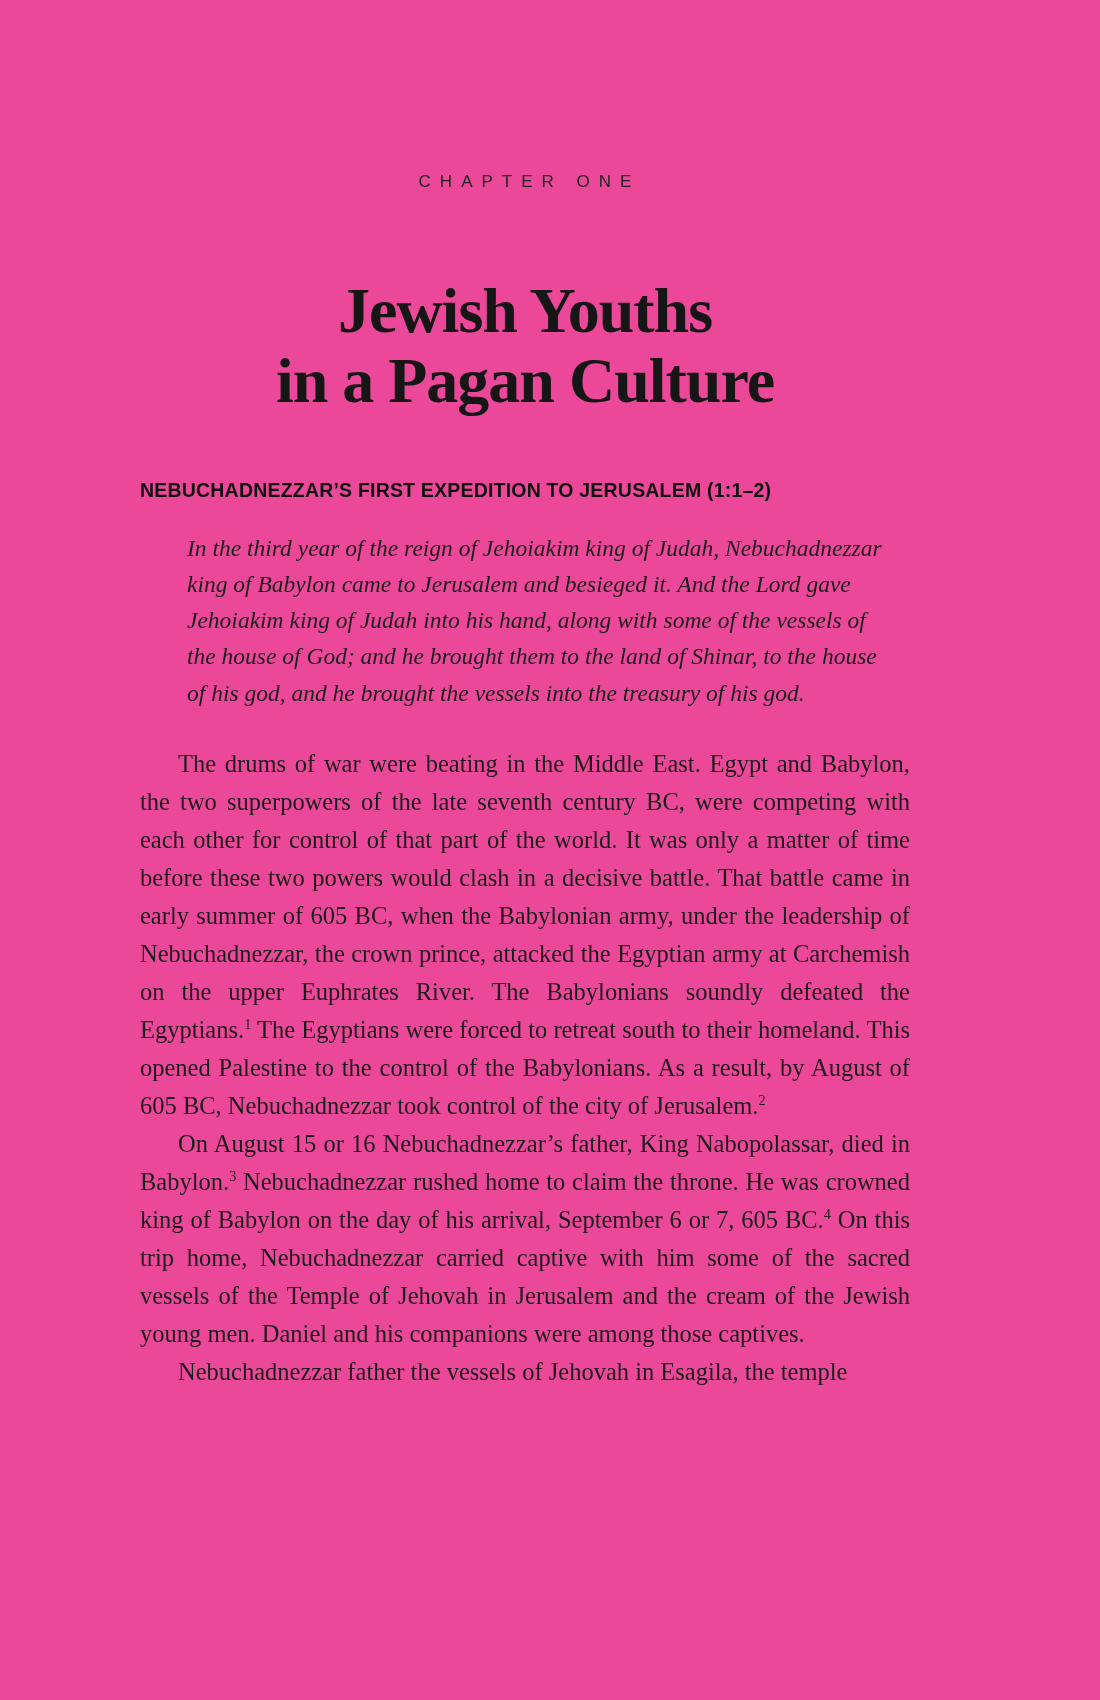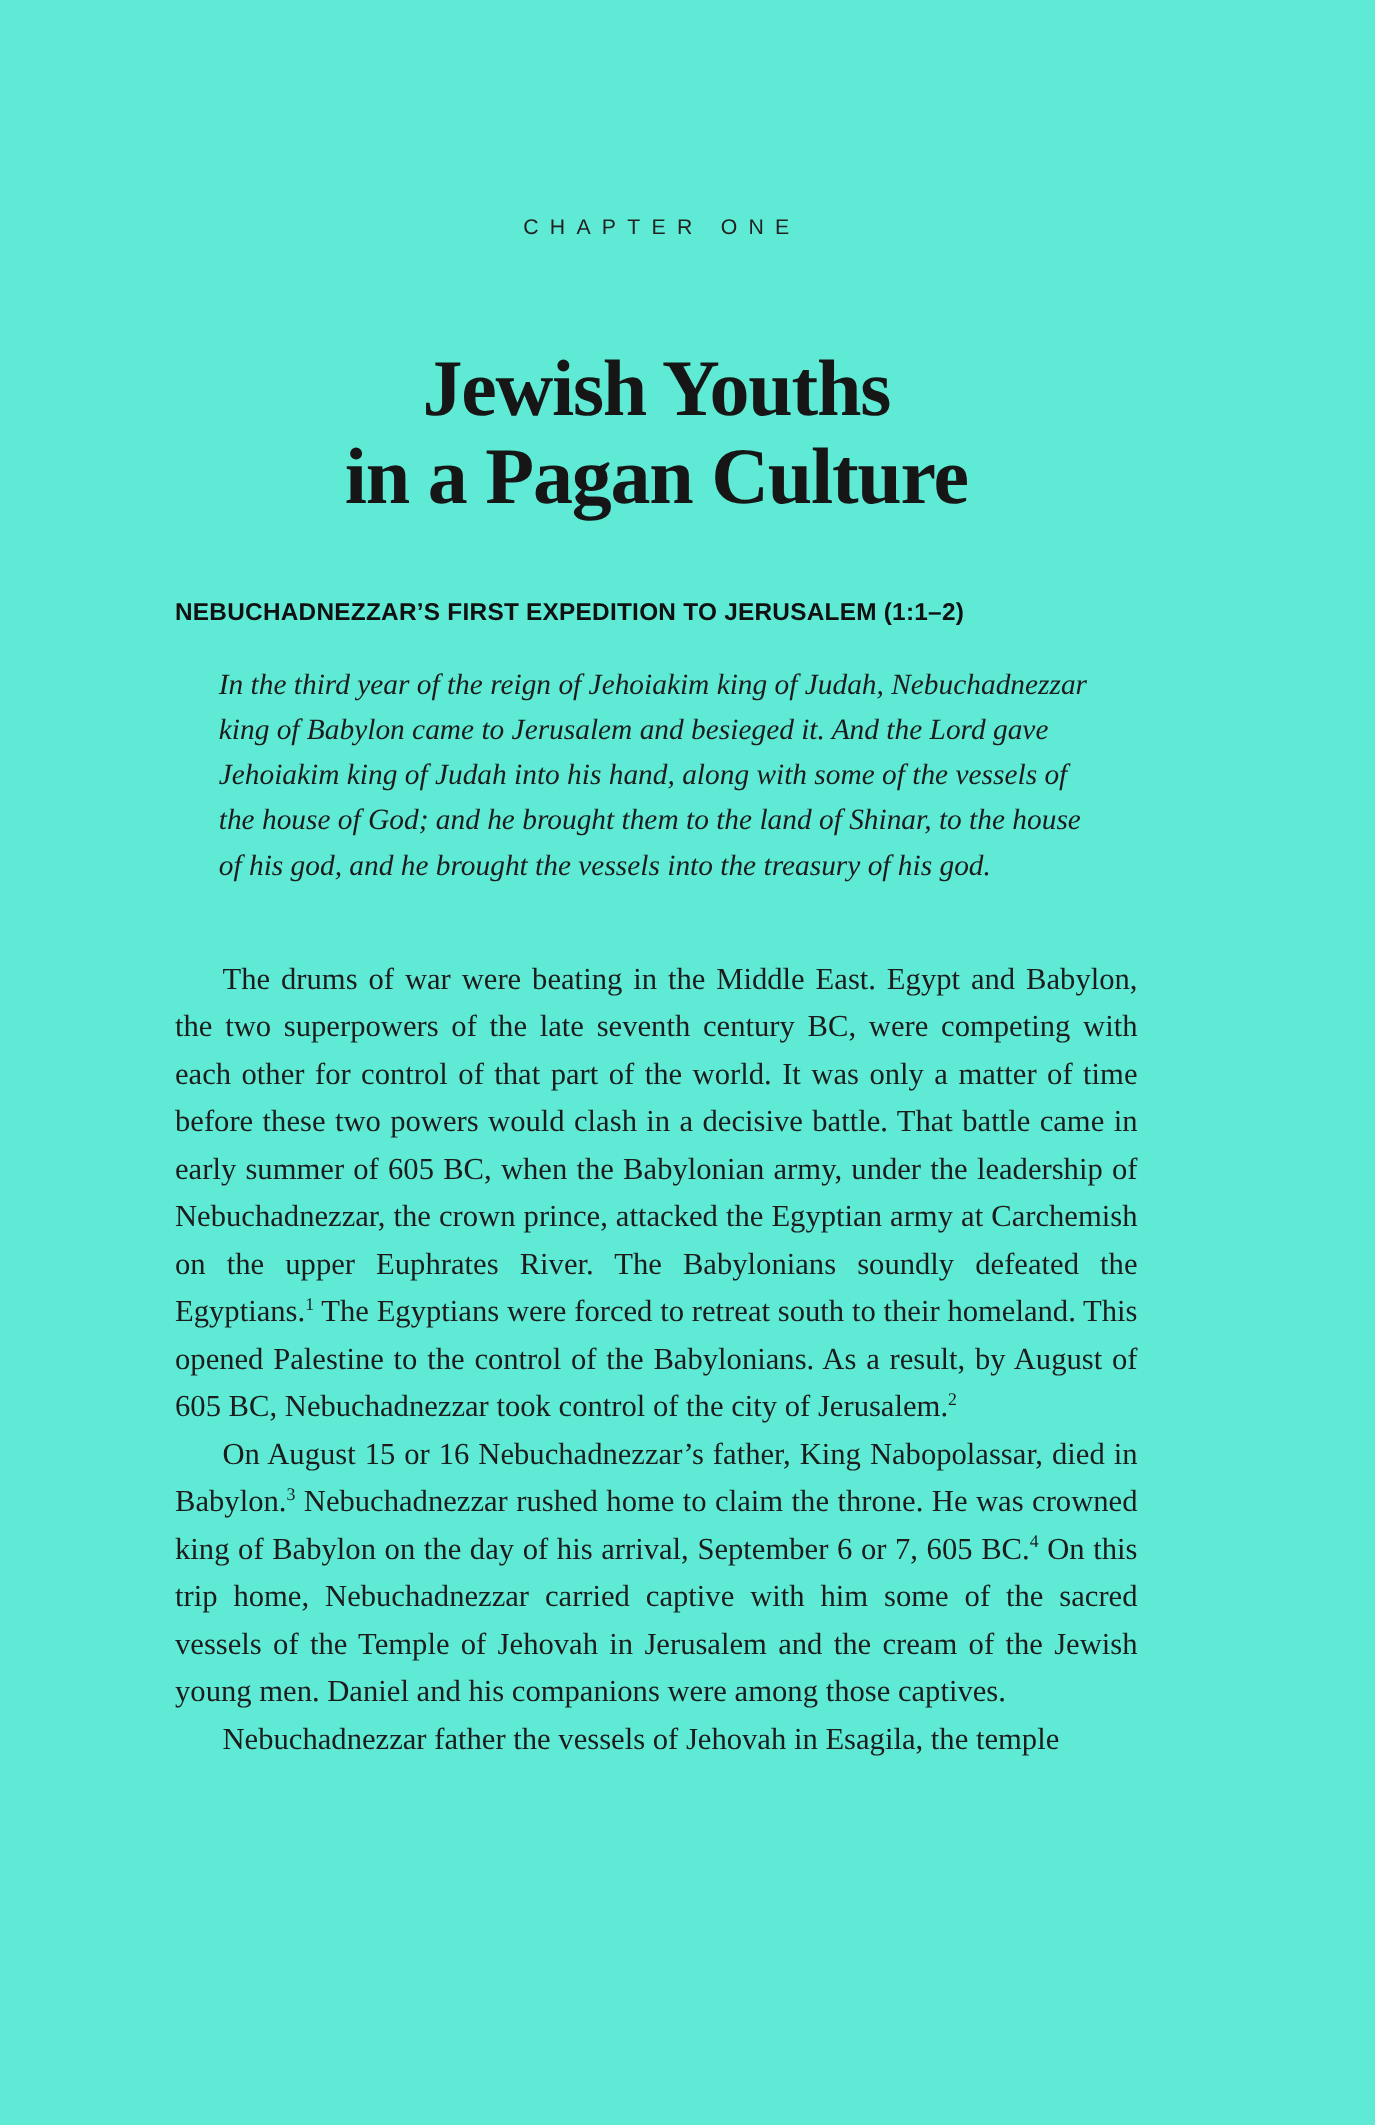--- a/index.html
+++ b/index.html
@@ -7,21 +7,21 @@
   body {
     width: 1100px;
     height: 1700px;
     overflow: hidden;
     font-family: "Liberation Serif", serif;
     color: #1c1c1c;
   }
   .page {
     width: 1100px;
     height: 1700px;
-    background: #5eead4;
+    background: #ec4899;
     position: relative;
   }
   .content {
     padding: 172px 190px 0 140px; 
   }
   .chapter-label {
     text-align: center;
     font-family: "Liberation Sans", sans-serif;
     font-size: 17px;
     letter-spacing: 9px;
@@ -41,29 +41,29 @@
   .section-heading {
     margin-top: 62px;
     font-family: "Liberation Sans", sans-serif;
     font-weight: 700;
     font-size: 19.5px;
     letter-spacing: 0.2px;
     color: #111;
   }
   .epigraph {
     margin-top: 28px;
-    margin-left: 35px;
+    margin-left: 47px;
     margin-right: 25px;
     font-style: italic;
     font-size: 23.5px;
     line-height: 1.54;
     color: #1c1c1c;
   }
   .body-text {
-    margin-top: 54px;
+    margin-top: 34px;
     font-size: 24.5px;
     line-height: 38px;
     text-align: justify;
     color: #1c1c1c;
   }
   .body-text p {
     text-indent: 38px;
     margin: 0;
   }
   sup.footnote-ref {

